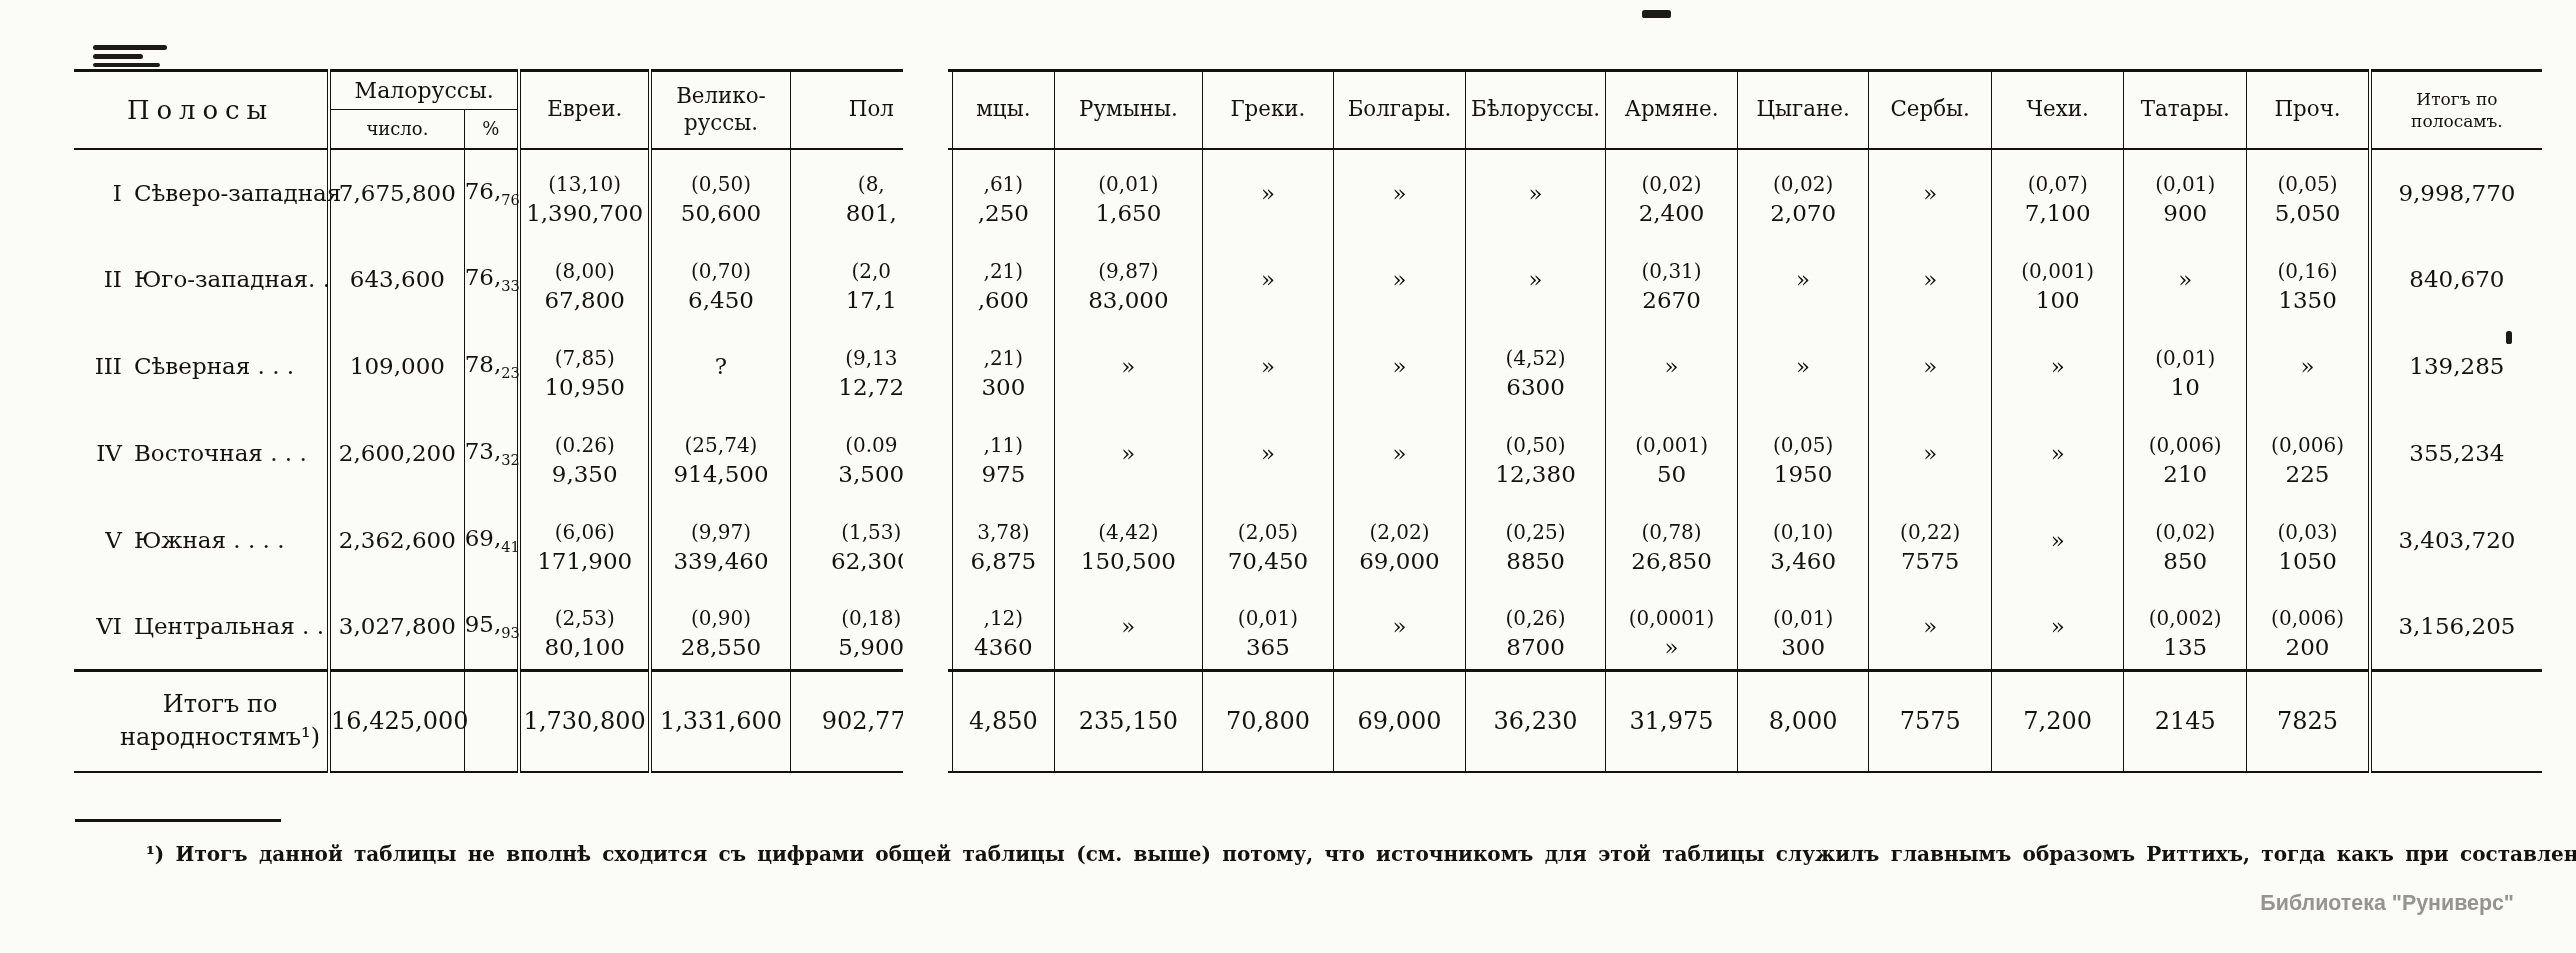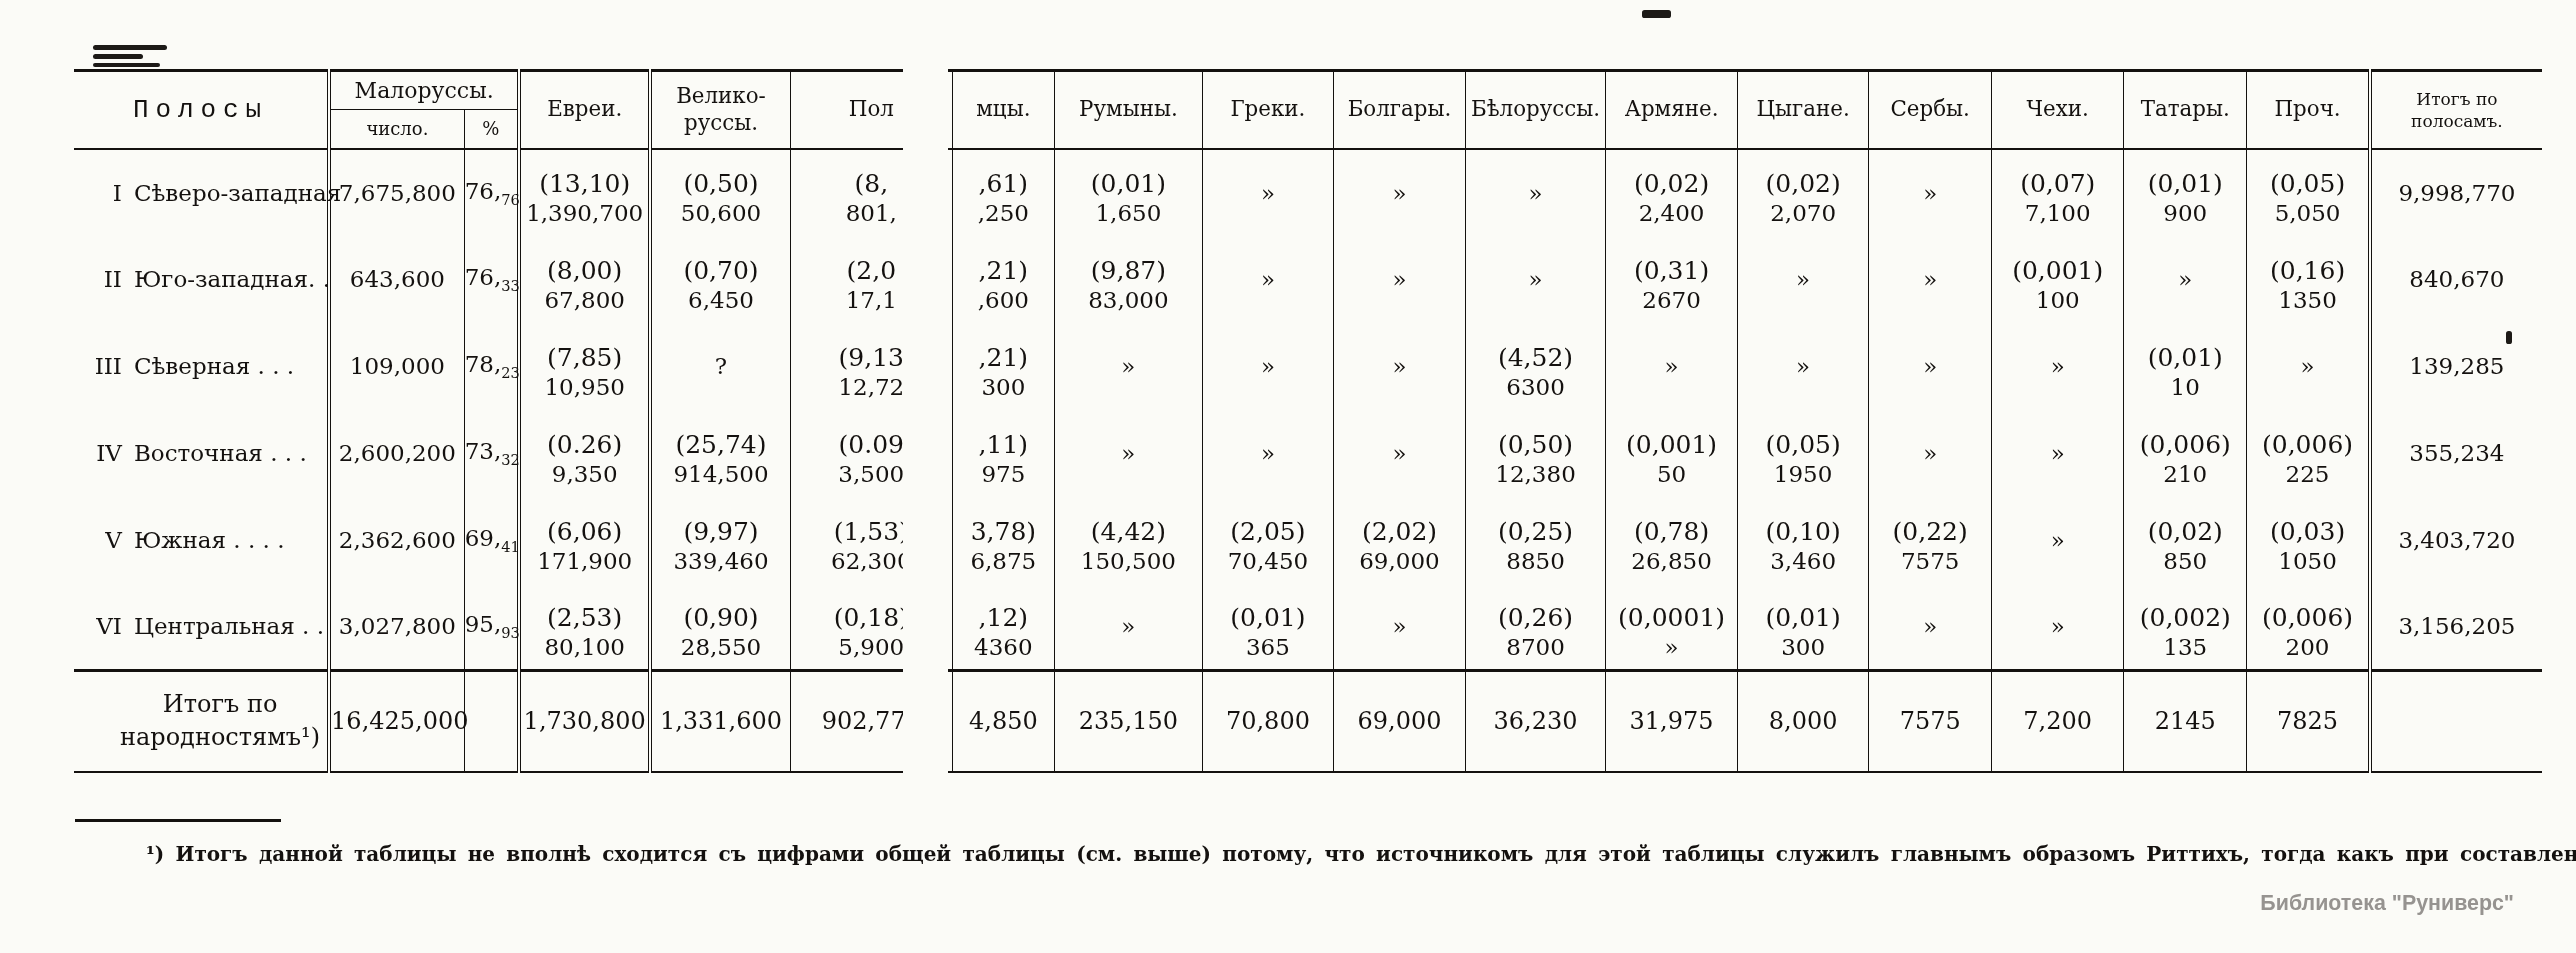--- a/index.html
+++ b/index.html
@@ -11,33 +11,33 @@
   
   table.tbl{
     position:absolute;left:74px;top:69px;width:2468px;
     border-collapse:collapse;table-layout:fixed;
   }
   .tbl th,.tbl td{padding:0;vertical-align:middle;text-align:center;font-weight:normal;color:#14110f;}
   .bl{border-left:1.7px solid #14110f;}
   .bld{border-left:4.3px double #14110f;}
   thead tr{height:39px;}
   thead th{border-top:3.4px solid #14110f;border-bottom:2.6px solid #14110f;font-weight:bold;}
-  .h-zones{font-size:26px;letter-spacing:6.9px;font-family:Liberation Mono, monospace;}
+  .h-zones{font-size:26px;letter-spacing:6.9px;}
   .h-group{font-size:22px;border-bottom:1.7px solid #14110f !important;}
   .h-sub{font-size:18px;border-top:none !important;}
   .h-col{font-size:21.4px;line-height:26.6px;white-space:pre-line;}
   .h-last{font-size:17px;line-height:22px;}
   tbody tr.body-row{height:87px;}
   .rlabel{display:flex;align-items:center;padding-left:6.9px;font-size:23px;}
   .rnum{width:41px;text-align:right;margin-right:12px;flex:none;}
   .rname{text-align:right;white-space:nowrap;}
   .c-num{font-size:23px;}
   .c-pct{font-size:23px;}
   .c-pct .sub{font-size:14.6px;vertical-align:-6px;}
-  .c-cell .cp{font-size:25px;line-height:28px;margin-top:13px;}
+  .c-cell .cp{font-size:20px;line-height:28px;margin-top:13px;}
   .c-cell .cv{font-size:23px;line-height:30px;}
   .c-tot{font-size:23px;}
   tr.trow{height:101px;}
   tr.trow td{font-size:24px;border-top:3.4px solid #14110f;border-bottom:2.6px solid #14110f;}
   .tlabel{text-align:center;padding-left:39px;line-height:33px;font-size:24px;}
   
   .fold{position:absolute;left:903px;top:48px;width:45px;height:759px;background:#fbfbf7;}
   
   .fnrule{position:absolute;left:75px;top:819px;width:206px;height:3.4px;background:#14110f;}
   .footnote{

